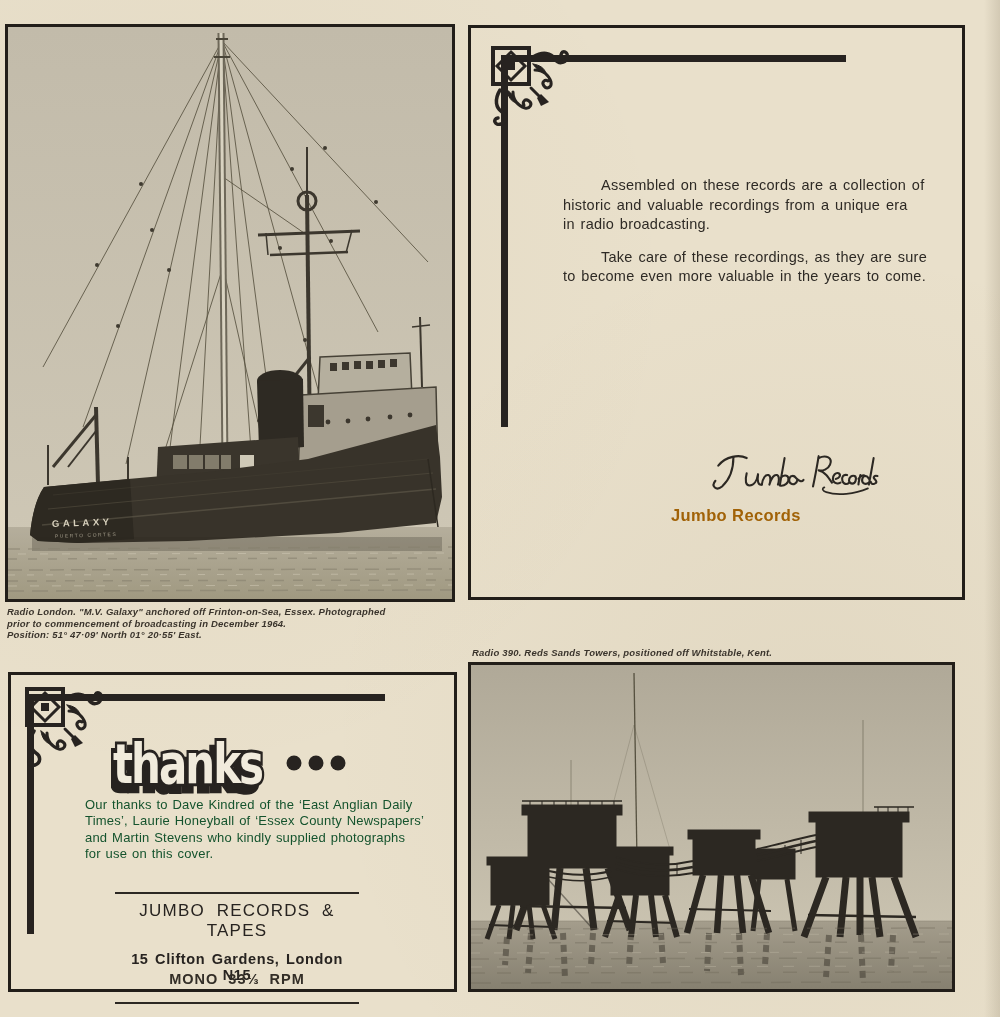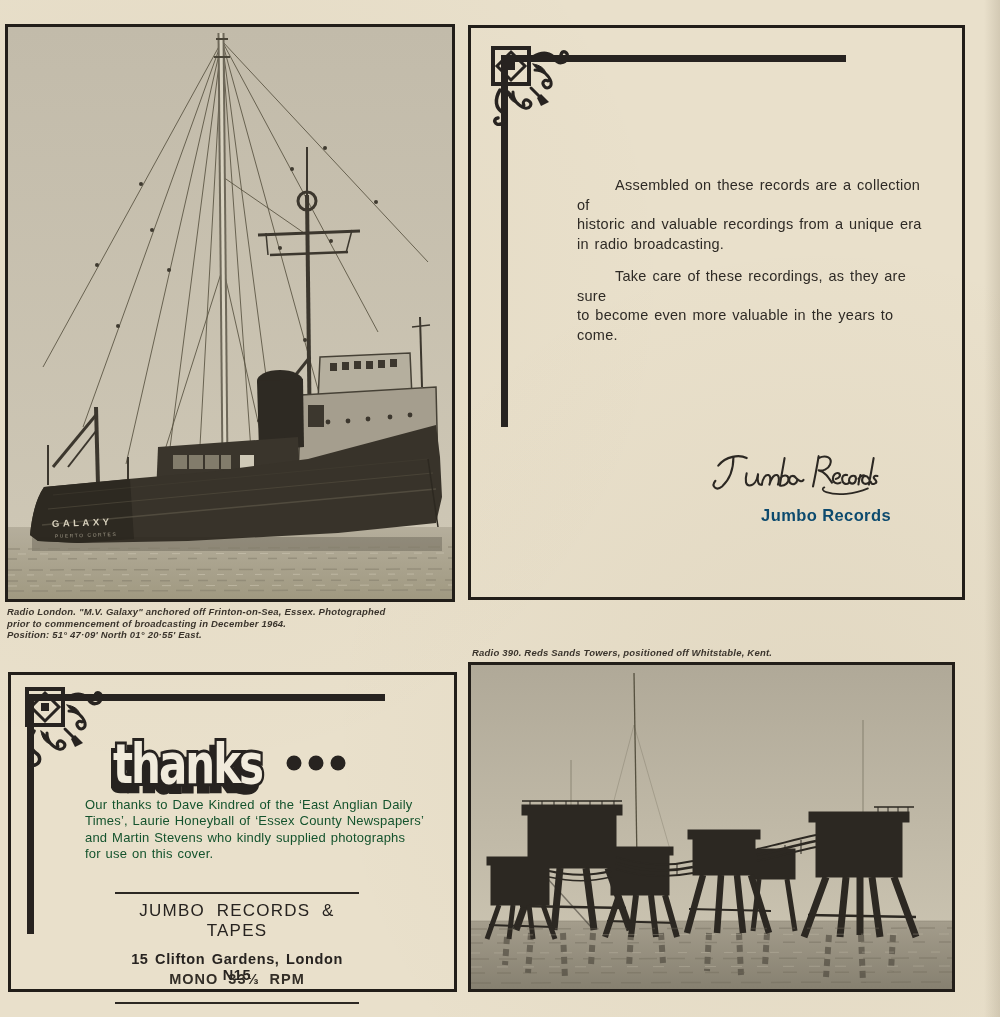--- a/index.html
+++ b/index.html
@@ -30,25 +30,25 @@
   .notes-panel{left:468px;top:25px;width:497px;height:575px;border:3px solid #221e19;box-sizing:border-box;}
   .bar{background:#272320;position:absolute;}
   .notes-bar-h{left:30px;top:27px;width:345px;height:7px;}
   .notes-bar-v{left:30px;top:27px;width:7px;height:372px;}
   .notes-ornament{left:12px;top:12px;}
   .notes-text{
     position:absolute;left:88px;top:148px;width:392px;
     font-size:14.5px;line-height:19.5px;letter-spacing:.25px;word-spacing:1.5px;
     color:#2e2a25;
   }
-  .notes-text p{margin:0 18px 13px;text-indent:38px;white-space:pre-line;}
+  .notes-text p{margin:0 4px 13px;text-indent:38px;white-space:pre-line;}
   .signature-svg{position:absolute;left:234px;top:420px;}
   .signature-print{
-    position:absolute;left:200px;top:478px;width:220px;text-align:right;
-    font-weight:bold;font-size:16.5px;letter-spacing:.4px;color:#0c4a6e;
+    position:absolute;left:200px;top:478px;width:220px;text-align:left;
+    font-weight:bold;font-size:16.5px;letter-spacing:.4px;color:#a16207;
   }
 
   
   .towers-caption{
     left:472px;top:647px;
     font:italic bold 9.5px/11px "Liberation Sans",sans-serif;color:#3a342c;letter-spacing:.2px;
   }
   .towers-photo{left:468px;top:662px;width:487px;height:330px;}
 
   

